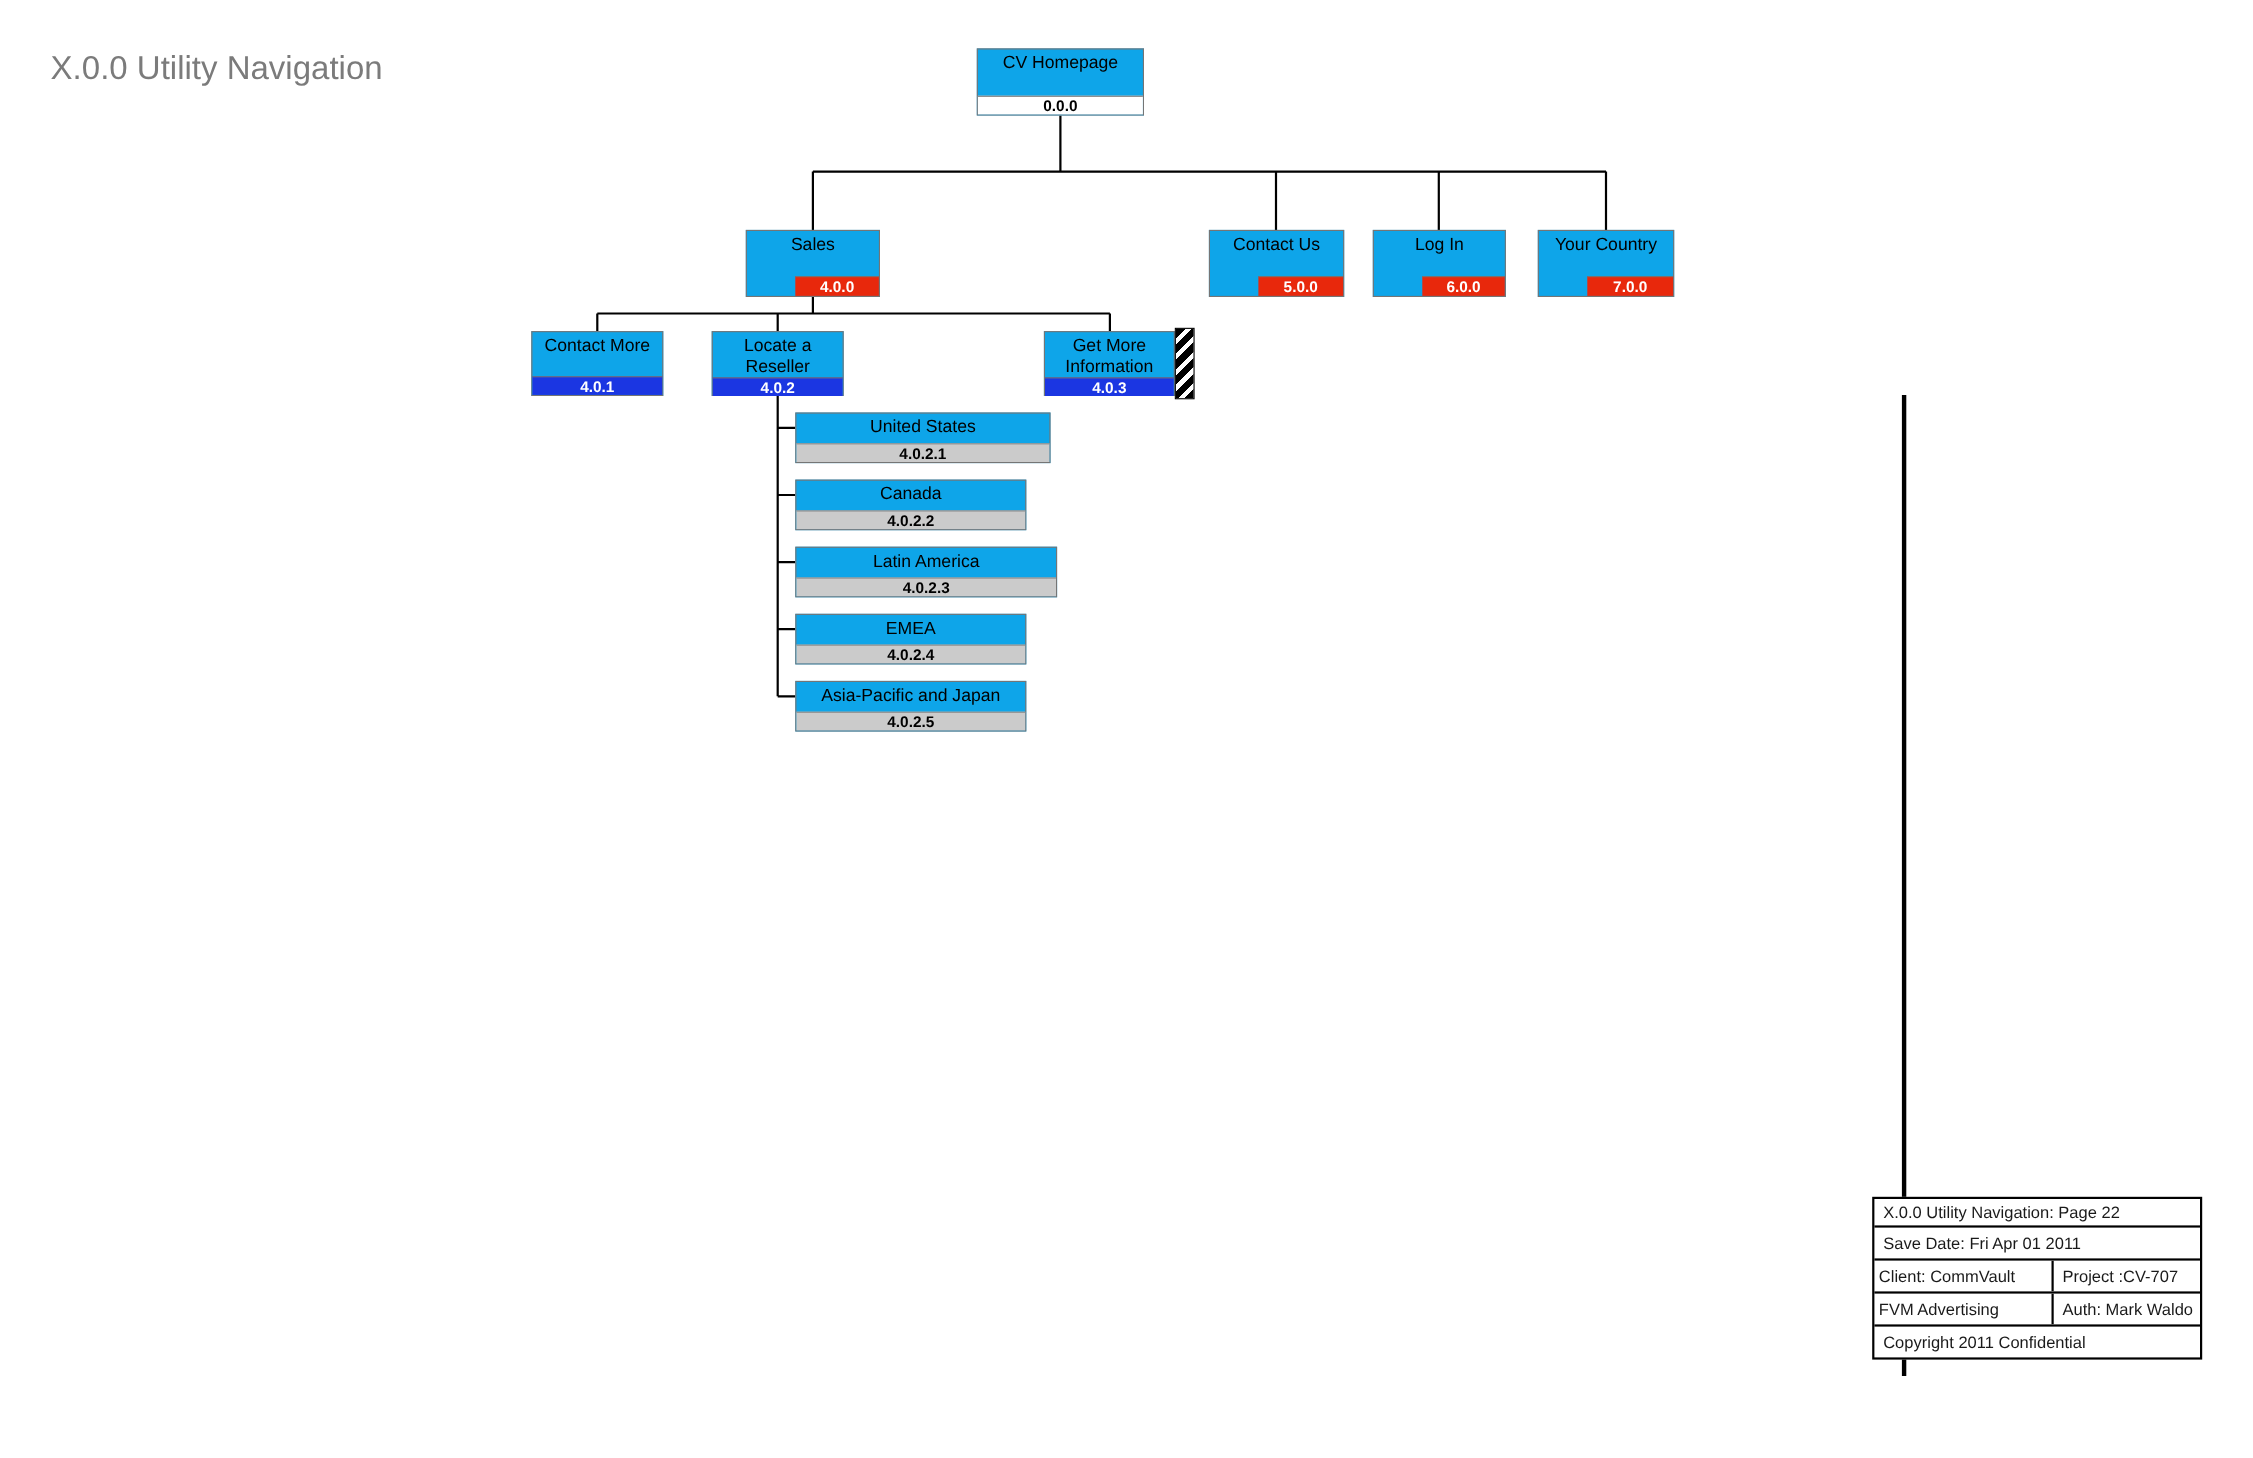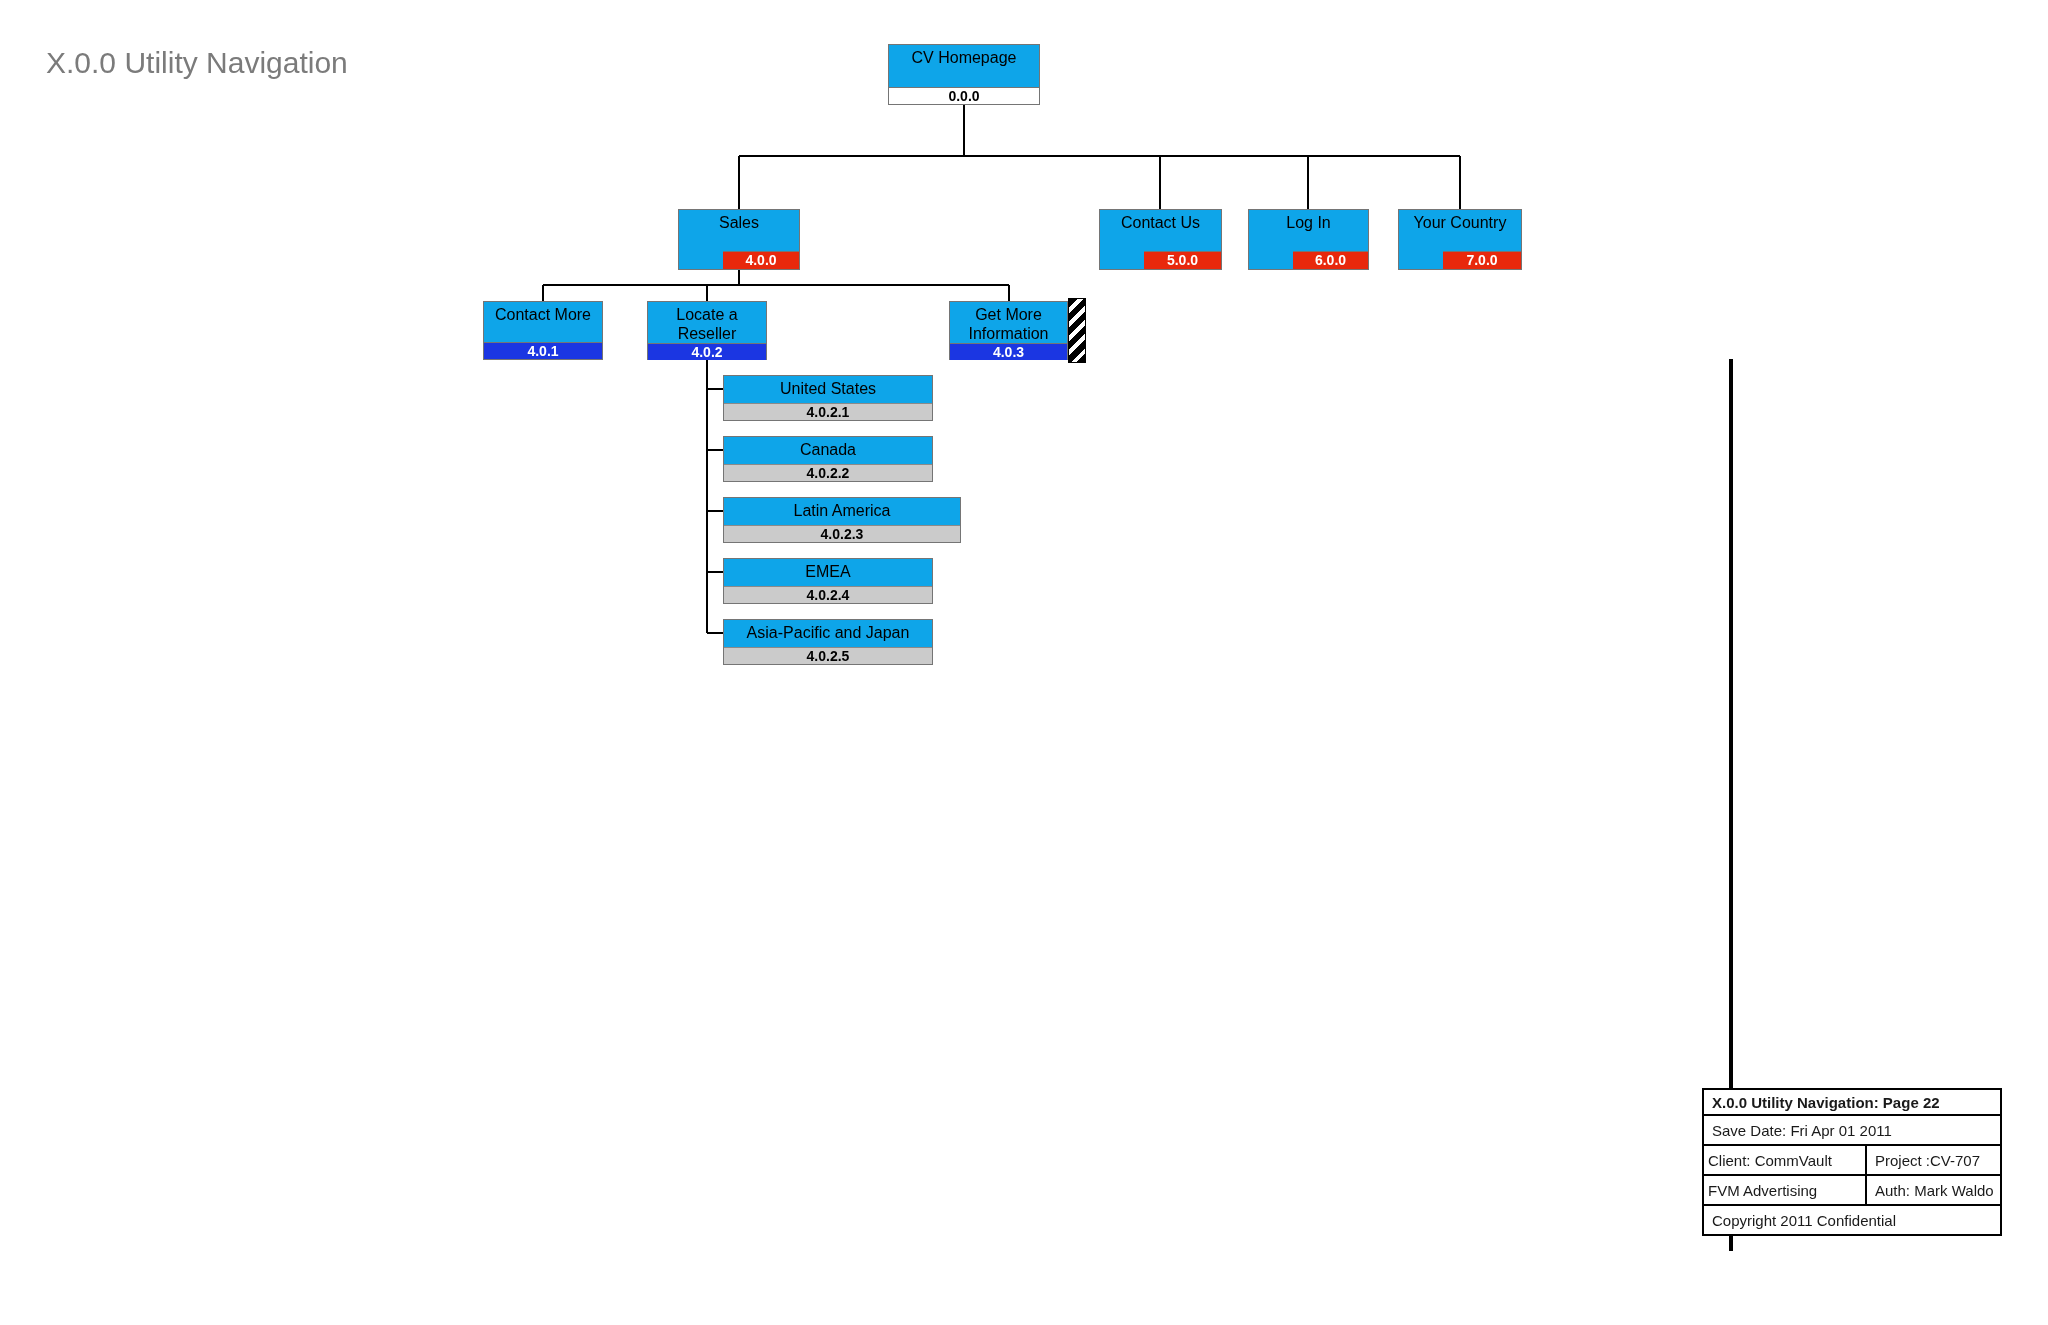--- a/index.html
+++ b/index.html
@@ -86,21 +86,21 @@
   }
   .it-row {
     height: 28px;
     border-bottom: 2px solid #000000;
     display: flex;
     align-items: center;
     padding-left: 8px;
     white-space: nowrap;
     overflow: hidden;
   }
-  .it-row.it-bold { font-weight: bold; height: 24px; }
+  .it-row.it-bold { font-weight: normal; height: 24px; }
   .it-row.it-split { padding-left: 0; }
   .it-row.it-last { border-bottom: none; }
   .it-cell {
     width: 163px;
     height: 100%;
     box-sizing: border-box;
     border-right: 2px solid #000000;
     display: flex;
     align-items: center;
     padding-left: 4px;
@@ -175,21 +175,21 @@
     <div class="node-label">Locate a Reseller</div>
     <div class="node-code code-blue">4.0.2</div>
   </div>
 
   <div class="node" style="left:949px;top:301px;width:119px;height:59px">
     <div class="node-label">Get More Information</div>
     <div class="node-code code-blue">4.0.3</div>
   </div>
   <div class="hatch-bar"></div>
 
-  <div class="node" style="left:723px;top:375px;width:210px;height:46px">
+  <div class="node" style="left:723px;top:375px;width:232px;height:46px">
     <div class="node-label">United States</div>
     <div class="node-code code-gray">4.0.2.1</div>
   </div>
 
   <div class="node" style="left:723px;top:436px;width:210px;height:46px">
     <div class="node-label">Canada</div>
     <div class="node-code code-gray">4.0.2.2</div>
   </div>
 
   <div class="node" style="left:723px;top:497px;width:238px;height:46px">

